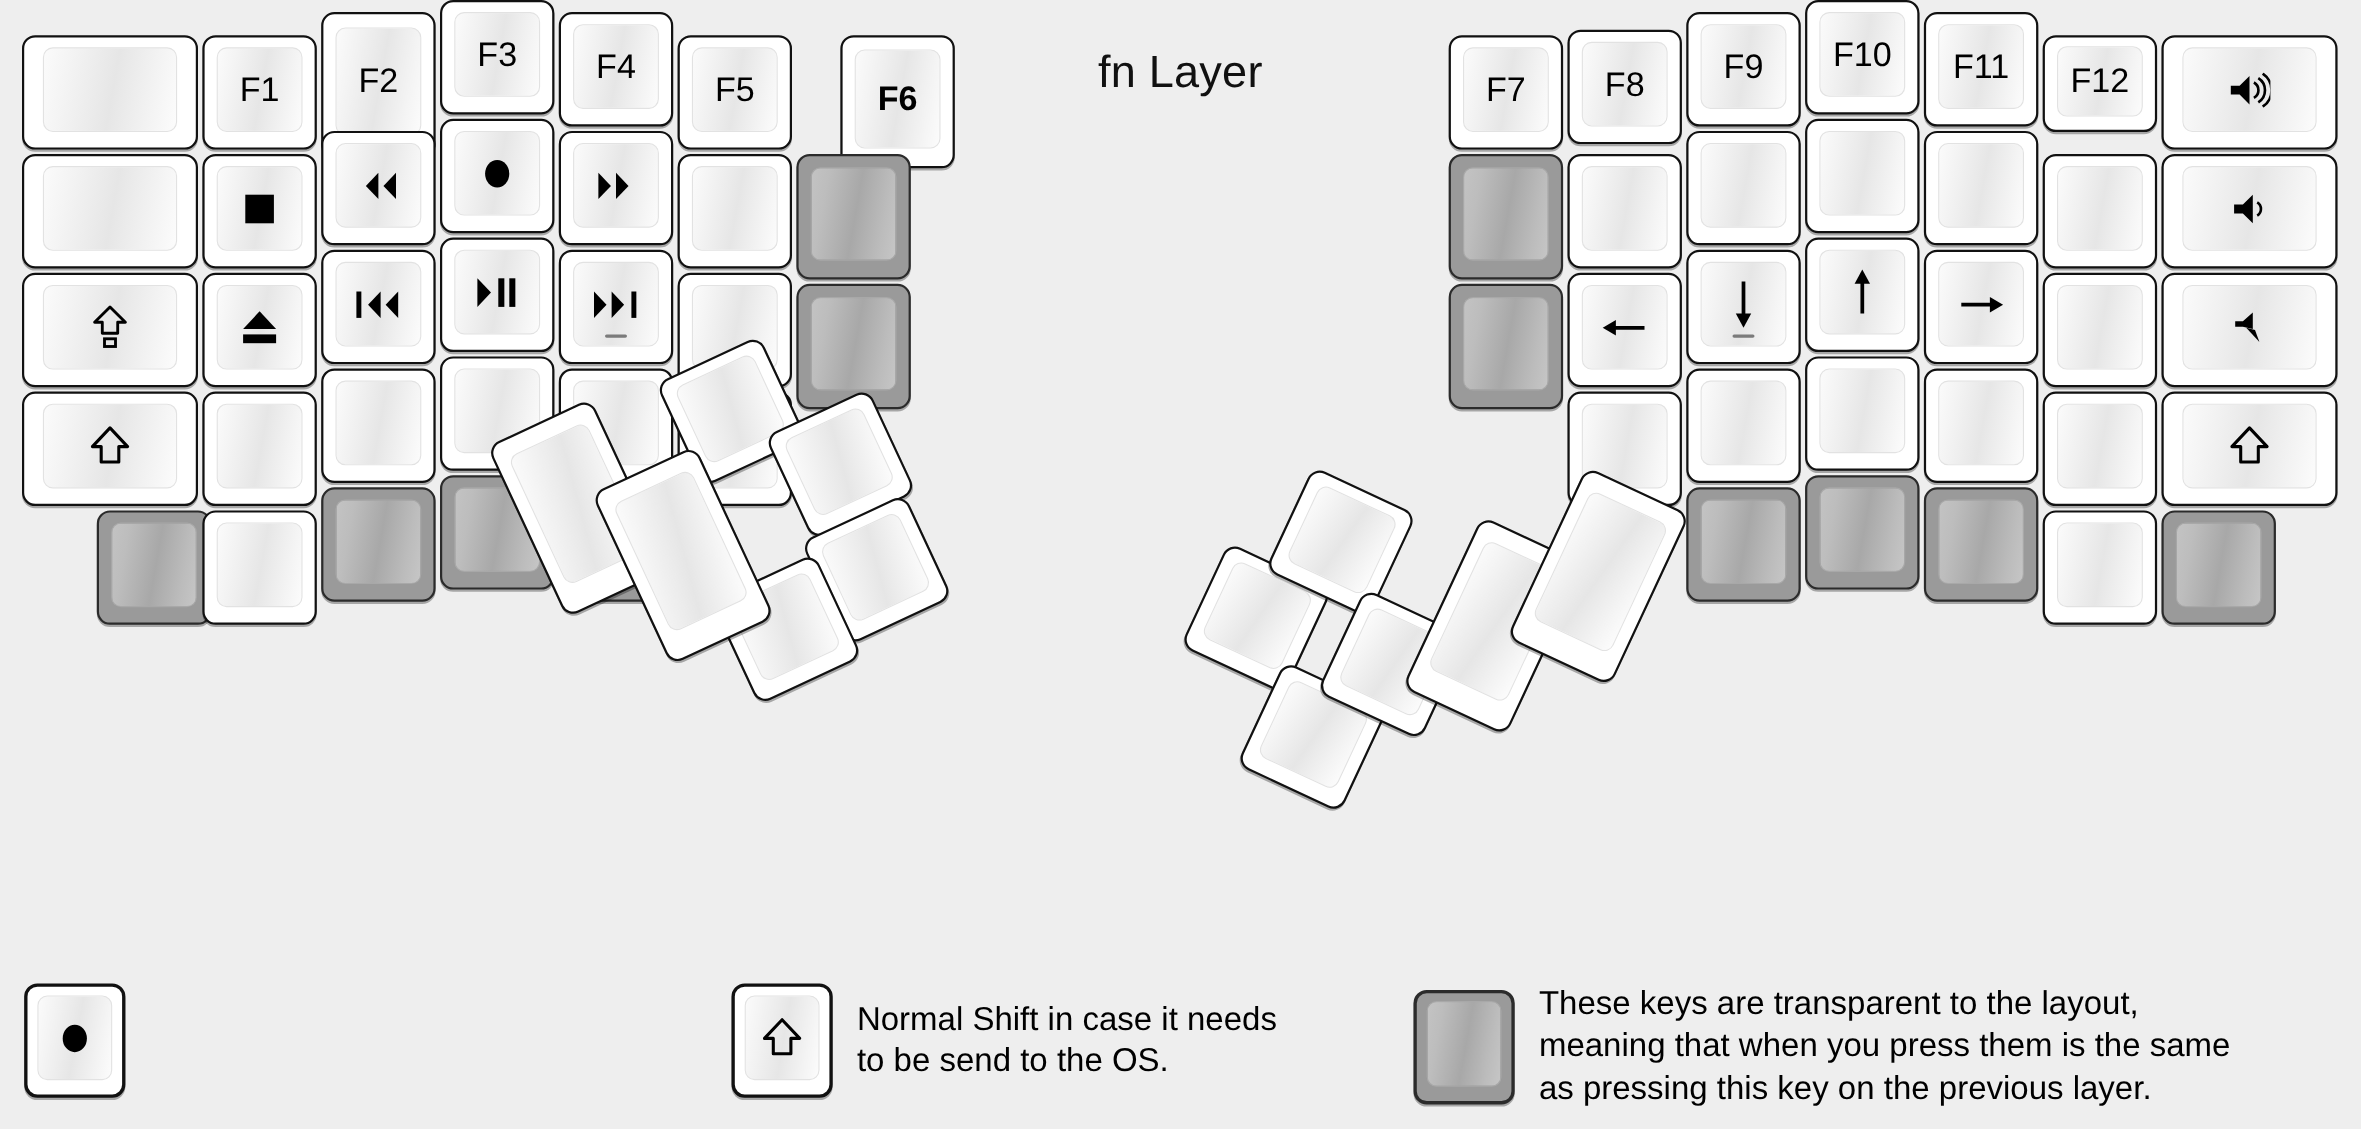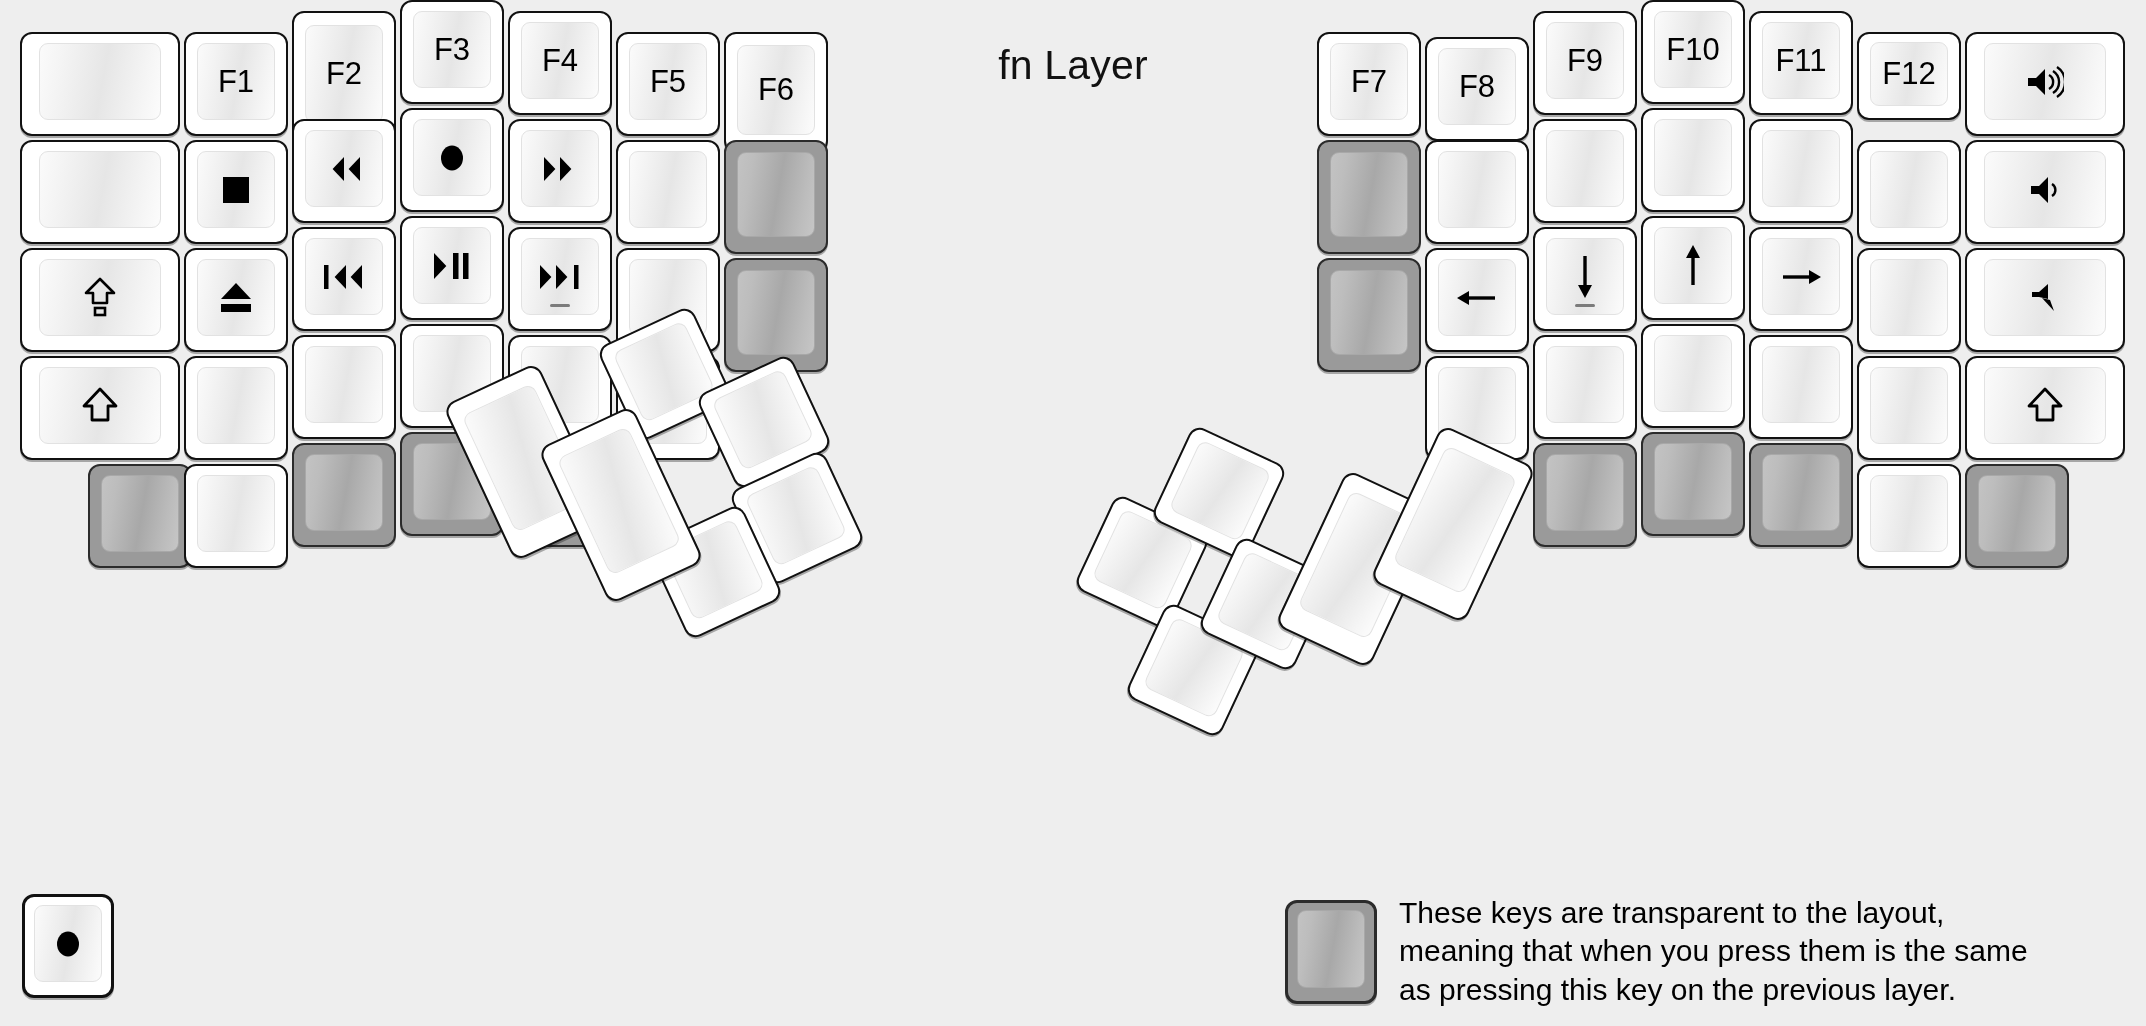--- a/index.html
+++ b/index.html
@@ -263,21 +263,21 @@
       </div>
       <div class="key" style="left: 616px; top: 140px; width: 104px; height: 104px;">
         <div class="cap"></div>
       </div>
       <div class="key" style="left: 616px; top: 248px; width: 104px; height: 104px;">
         <div class="cap"></div>
       </div>
       <div class="key" style="left: 616px; top: 356px; width: 104px; height: 104px;">
         <div class="cap"></div>
       </div>
-      <div class="key" style="left: 724px; top: 32px; width: 104px; height: 121px;">
+      <div class="key" style="left: 764px; top: 32px; width: 104px; height: 121px; font-weight: bold;">
         <div class="cap">
           <span class="lbl">F6</span>
         </div>
       </div>
       <div class="key trans" style="left: 724px; top: 140px; width: 104px; height: 114px;">
         <div class="cap"></div>
       </div>
       <div class="key trans" style="left: 724px; top: 258px; width: 104px; height: 114px;">
         <div class="cap"></div>
       </div>
@@ -305,21 +305,21 @@
         <div class="cap">
           <span class="lbl">F7</span>
         </div>
       </div>
       <div class="key trans" style="left: 1317px; top: 140px; width: 104px; height: 114px;">
         <div class="cap"></div>
       </div>
       <div class="key trans" style="left: 1317px; top: 258px; width: 104px; height: 114px;">
         <div class="cap"></div>
       </div>
-      <div class="key" style="left: 1425px; top: 37px; width: 104px; height: 104px;">
+      <div class="key" style="left: 1425px; top: 27px; width: 104px; height: 104px;">
         <div class="cap">
           <span class="lbl">F8</span>
         </div>
       </div>
       <div class="key" style="left: 1425px; top: 140px; width: 104px; height: 104px;">
         <div class="cap"></div>
       </div>
       <div class="key" style="left: 1425px; top: 248px; width: 104px; height: 104px;">
         <div class="cap">
           <span style="display: flex;">
@@ -492,20 +492,33 @@
         <div class="leg-key">
           <div class="cap">
             <span style="display: flex;">
               <svg class="glyph" width="42" height="42" viewBox="0 0 42 42" xmlns="http://www.w3.org/2000/svg">
                 <ellipse cx="21" cy="21" rx="11" ry="12.5" fill="#000"></ellipse>
               </svg>
             </span>
           </div>
         </div>
       </div>
+      <div class="leg-item" style="left: 665px; top: 28px;">
+        <div class="leg-key">
+          <div class="cap">
+            <span style="display: flex;">
+              <svg class="glyph" width="40" height="40" viewBox="0 0 40 40" xmlns="http://www.w3.org/2000/svg">
+                <path d="M20 3 L36 20 L28 20 L28 34 L12 34 L12 20 L4 20 Z" fill="none" stroke="#000" stroke-width="2.8" stroke-linejoin="round"></path>
+              </svg>
+            </span>
+          </div>
+        </div>
+        <div class="leg-text">Normal Shift in case it needs
+to be send to the OS.</div>
+      </div>
       <div class="leg-item" style="left: 1285px; top: 28px; justify-content: center;">
         <div class="leg-key trans">
           <div class="cap"></div>
         </div>
         <div class="leg-text">These keys are transparent to the layout,
 meaning that when you press them is the same
 as pressing this key on the previous layer.</div>
       </div>
     </div>
 

